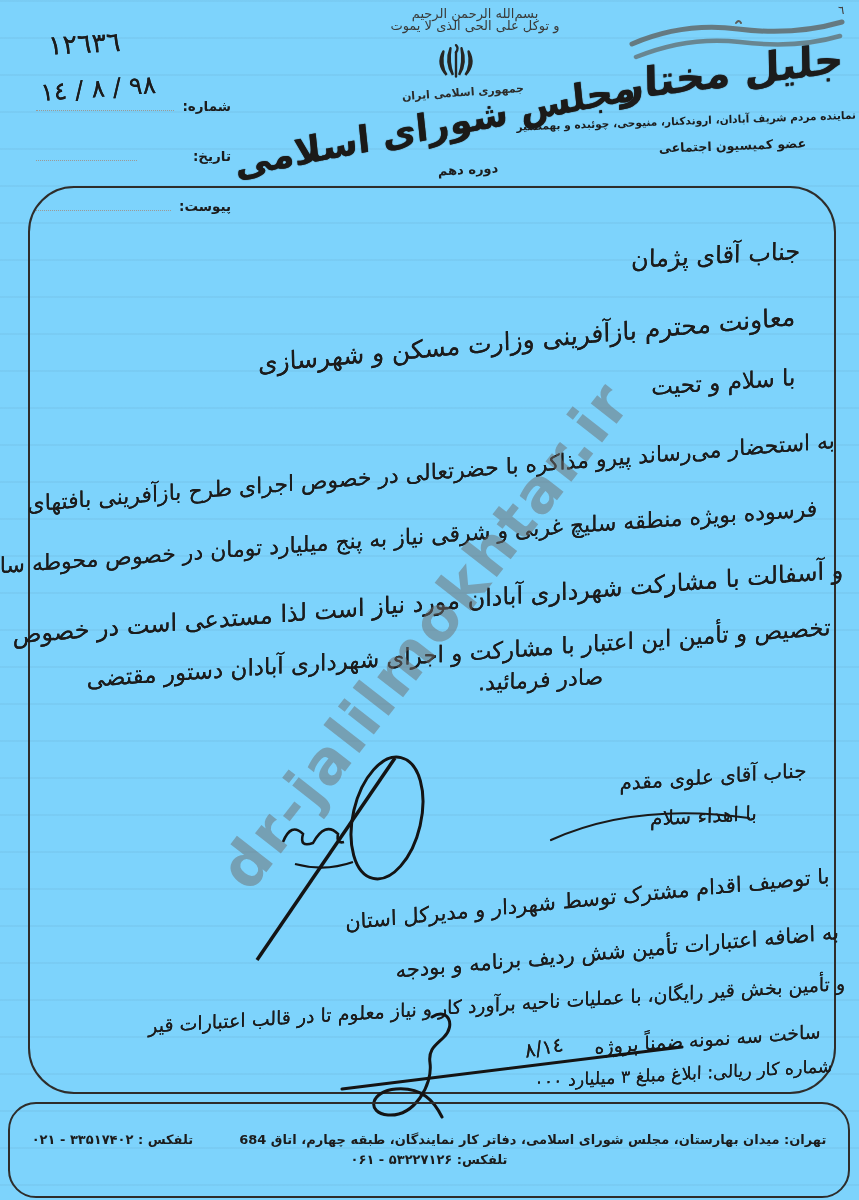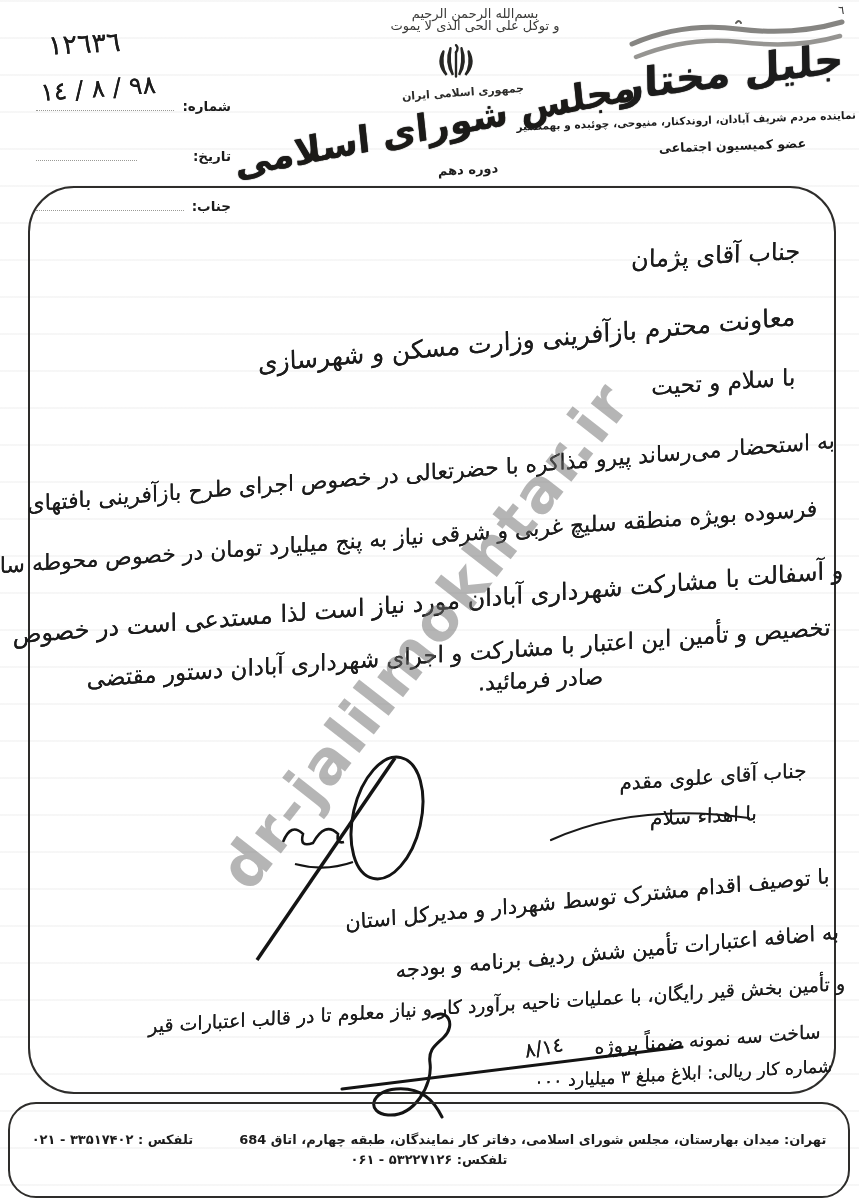--- a/index.html
+++ b/index.html
@@ -1,18 +1,18 @@
 <!DOCTYPE html>
 <html lang="fa" dir="rtl"><head>
 <meta charset="utf-8">
 <style>
   html,body{margin:0;padding:0;background:#e8e8e6;}
   .page{
     position:relative; width:859px; height:1200px; margin:0 auto;
-    background:#ffffff; overflow:hidden;
+    background:#7dd3fc; overflow:hidden;
     font-family:"DejaVu Sans", sans-serif; color:#1c1c1c; direction:rtl;
   }
   .page::before{
     content:""; position:absolute; inset:0; pointer-events:none;
     background:repeating-linear-gradient(180deg, rgba(90,90,90,0.05) 0 2px, transparent 2px 37px);
     mix-blend-mode:multiply;
   }
   .abs{position:absolute; white-space:nowrap;}
   .hw{ text-shadow:0 0 .5px currentColor; transform-origin:right center; }
   .printed{ font-weight:bold; }
@@ -57,21 +57,21 @@
   </div>
   <div class="abs hw" style="top:26px; left:48px; font-size:27px; letter-spacing:8px; direction:ltr; transform:rotate(-3deg);">١٢٦٣٦</div>
 
   <div class="abs field" style="top:146px; left:36px;gap:48px;">
     <span class="printed">تاریخ:</span>
     <span class="dotline"></span>
   </div>
   <div class="abs hw" style="top:70px; left:40px; font-size:25px; letter-spacing:2px; direction:ltr; transform:rotate(-4deg);">٩٨ / ٨ / ١٤</div>
 
   <div class="abs field" style="top:196px; left:36px;">
-    <span class="printed">جناب:</span>
+    <span class="printed">پیوست:</span>
     <span class="dotline"></span>
   </div>
 
   <div class="abs" style="top:3px; left:838px; font-size:12px; color:#444;">٦</div>
 
   <div class="abs" style="top:16px; left:628px; width:218px; height:48px;">
     <svg width="218" height="48" viewBox="0 0 218 48" fill="none" stroke="#5d5c58" stroke-linecap="round">
       <path d="M4 28 Q55 6 110 13 Q165 20 214 6" stroke-width="5" opacity=".75"></path>
       <path d="M8 41 Q60 20 112 26 Q168 33 212 20" stroke-width="4.5" opacity=".65"></path>
       <path d="M108 7 q3 -4 5 0" stroke-width="2"></path>

